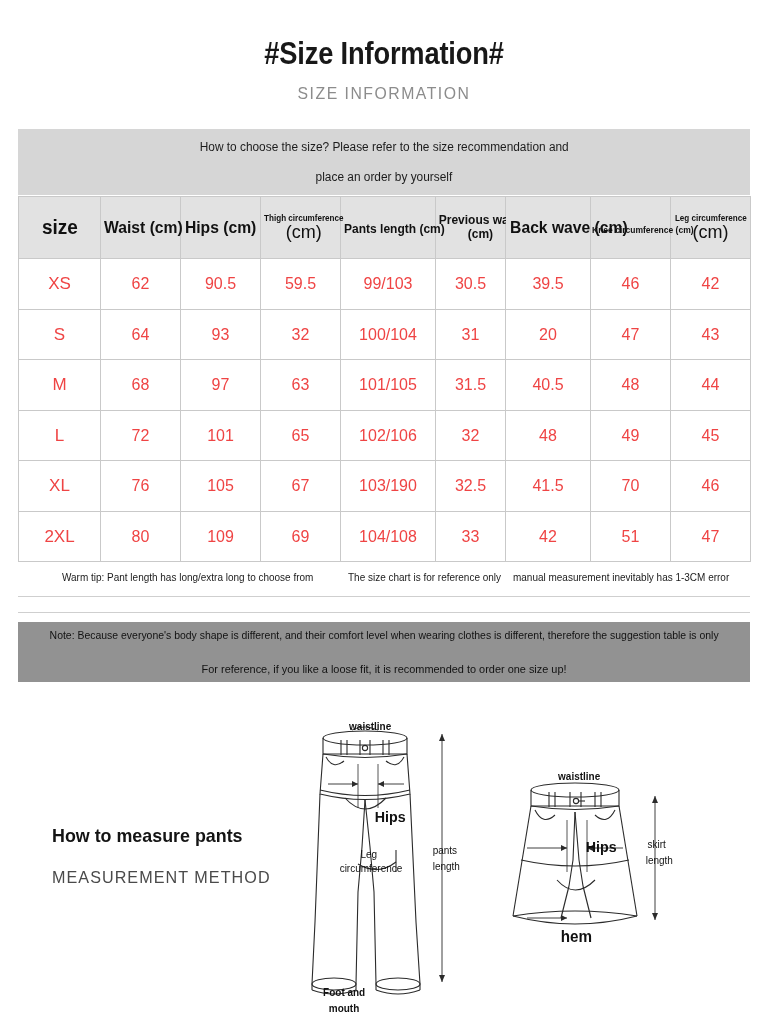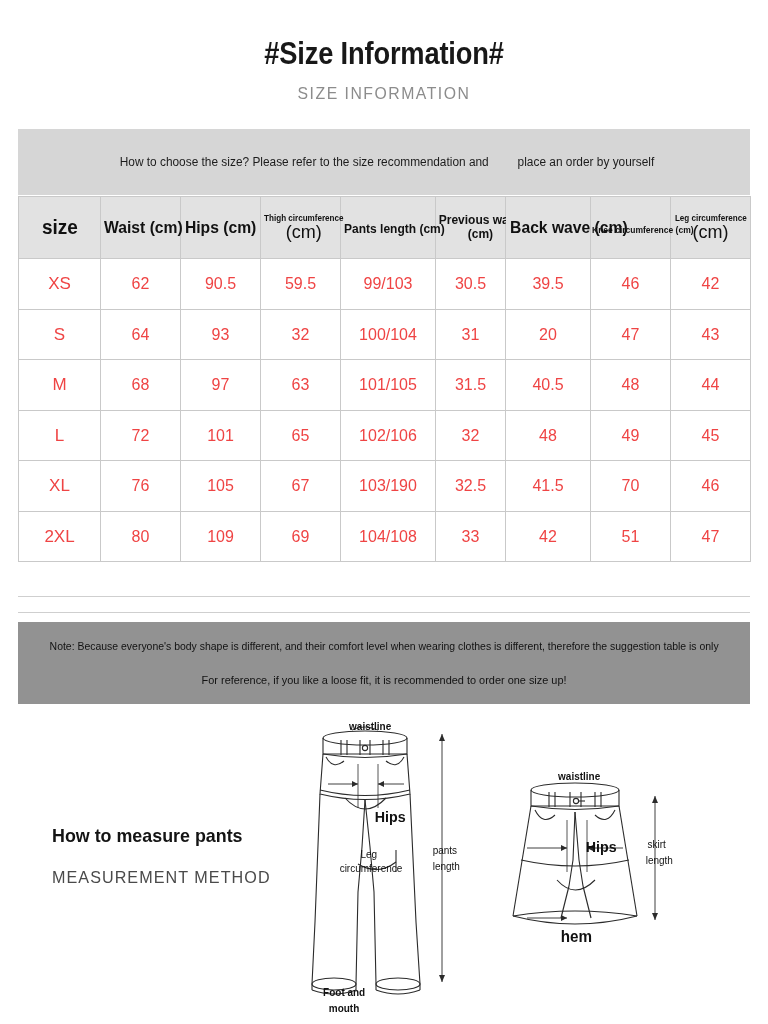--- a/index.html
+++ b/index.html
@@ -40,21 +40,21 @@
     transform: scaleX(0.93);
   }
 
   
   .intro-banner {
     position: absolute;
     top: 129px; left: 18px;
     width: 732px; height: 66px;
     background: #d6d6d6;
     display: flex;
-    flex-direction: row;
+    flex-direction: column;
     align-items: center;
     justify-content: center;
     gap: 16px;
   }
   .intro-line {
     font-size: 12.5px;
     color: #1c1c1c;
     transform: scaleX(0.95);
     white-space: nowrap;
   }
@@ -124,21 +124,21 @@
     left: 18px; width: 732px;
     height: 1px; background: #cfcfcf;
   }
   .rule-a { top: 596px; }
   .rule-b { top: 612px; }
 
   
   .note-banner {
     position: absolute;
     top: 622px; left: 18px;
-    width: 732px; height: 82px;
+    width: 732px; height: 60px;
     background: #929292;
     display: flex;
     flex-direction: column;
     align-items: center;
     justify-content: center;
     gap: 22px;
   }
   .note-line {
     font-size: 11px;
     color: #121212;
@@ -313,20 +313,25 @@
         <td>69</td>
         <td>104/108</td>
         <td>33</td>
         <td>42</td>
         <td>51</td>
         <td>47</td>
       </tr>
     </tbody>
   </table>
 
+  <div class="warmtip">
+    <span class="wt-1">Warm tip: Pant length has long/extra long to choose from</span>
+    <span class="wt-2">The size chart is for reference only</span>
+    <span class="wt-3">manual measurement inevitably has 1-3CM error</span>
+  </div>
 
   <div class="rule rule-a"></div>
   <div class="rule rule-b"></div>
 
   <div class="note-banner">
     <div class="note-line">Note: Because everyone's body shape is different, and their comfort level when wearing clothes is different, therefore the suggestion table is only</div>
     <div class="note-line second">For reference, if you like a loose fit, it is recommended to order one size up!</div>
   </div>
 
   <div class="measure-title">How to measure pants</div>

